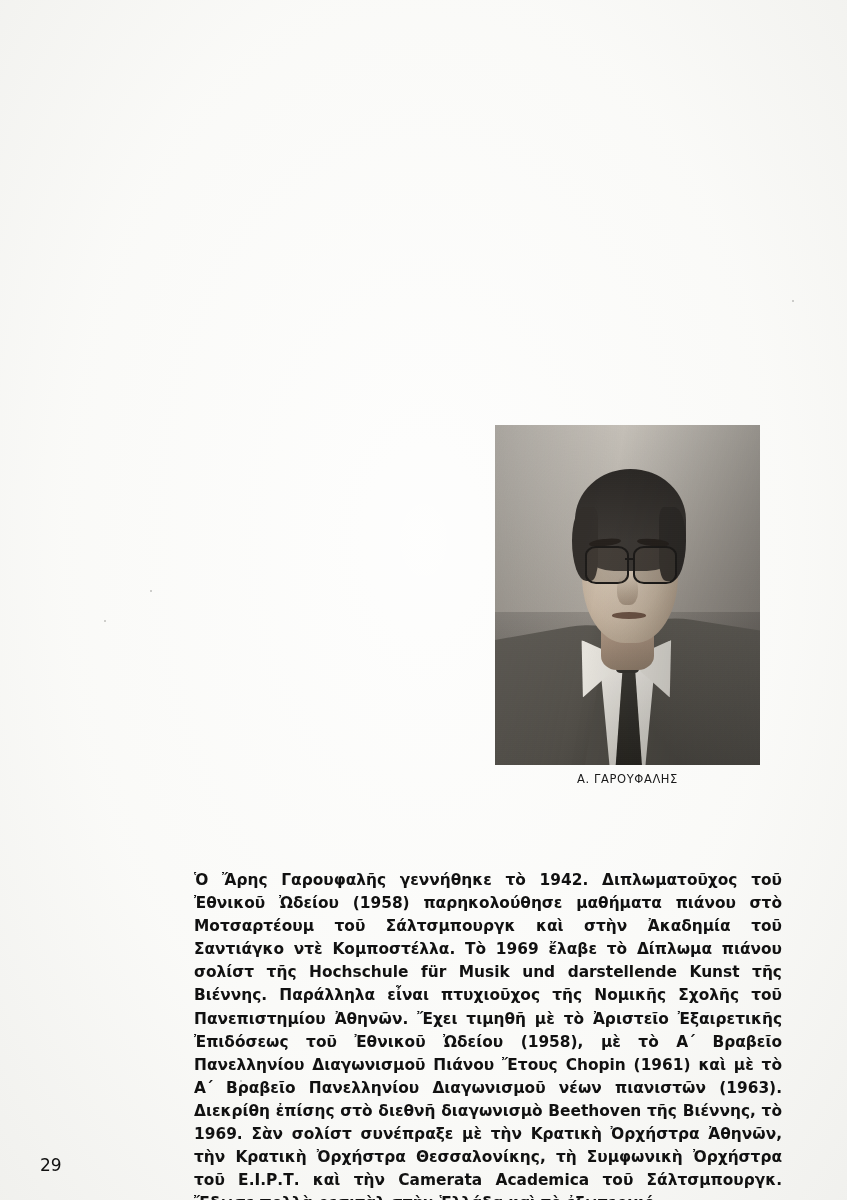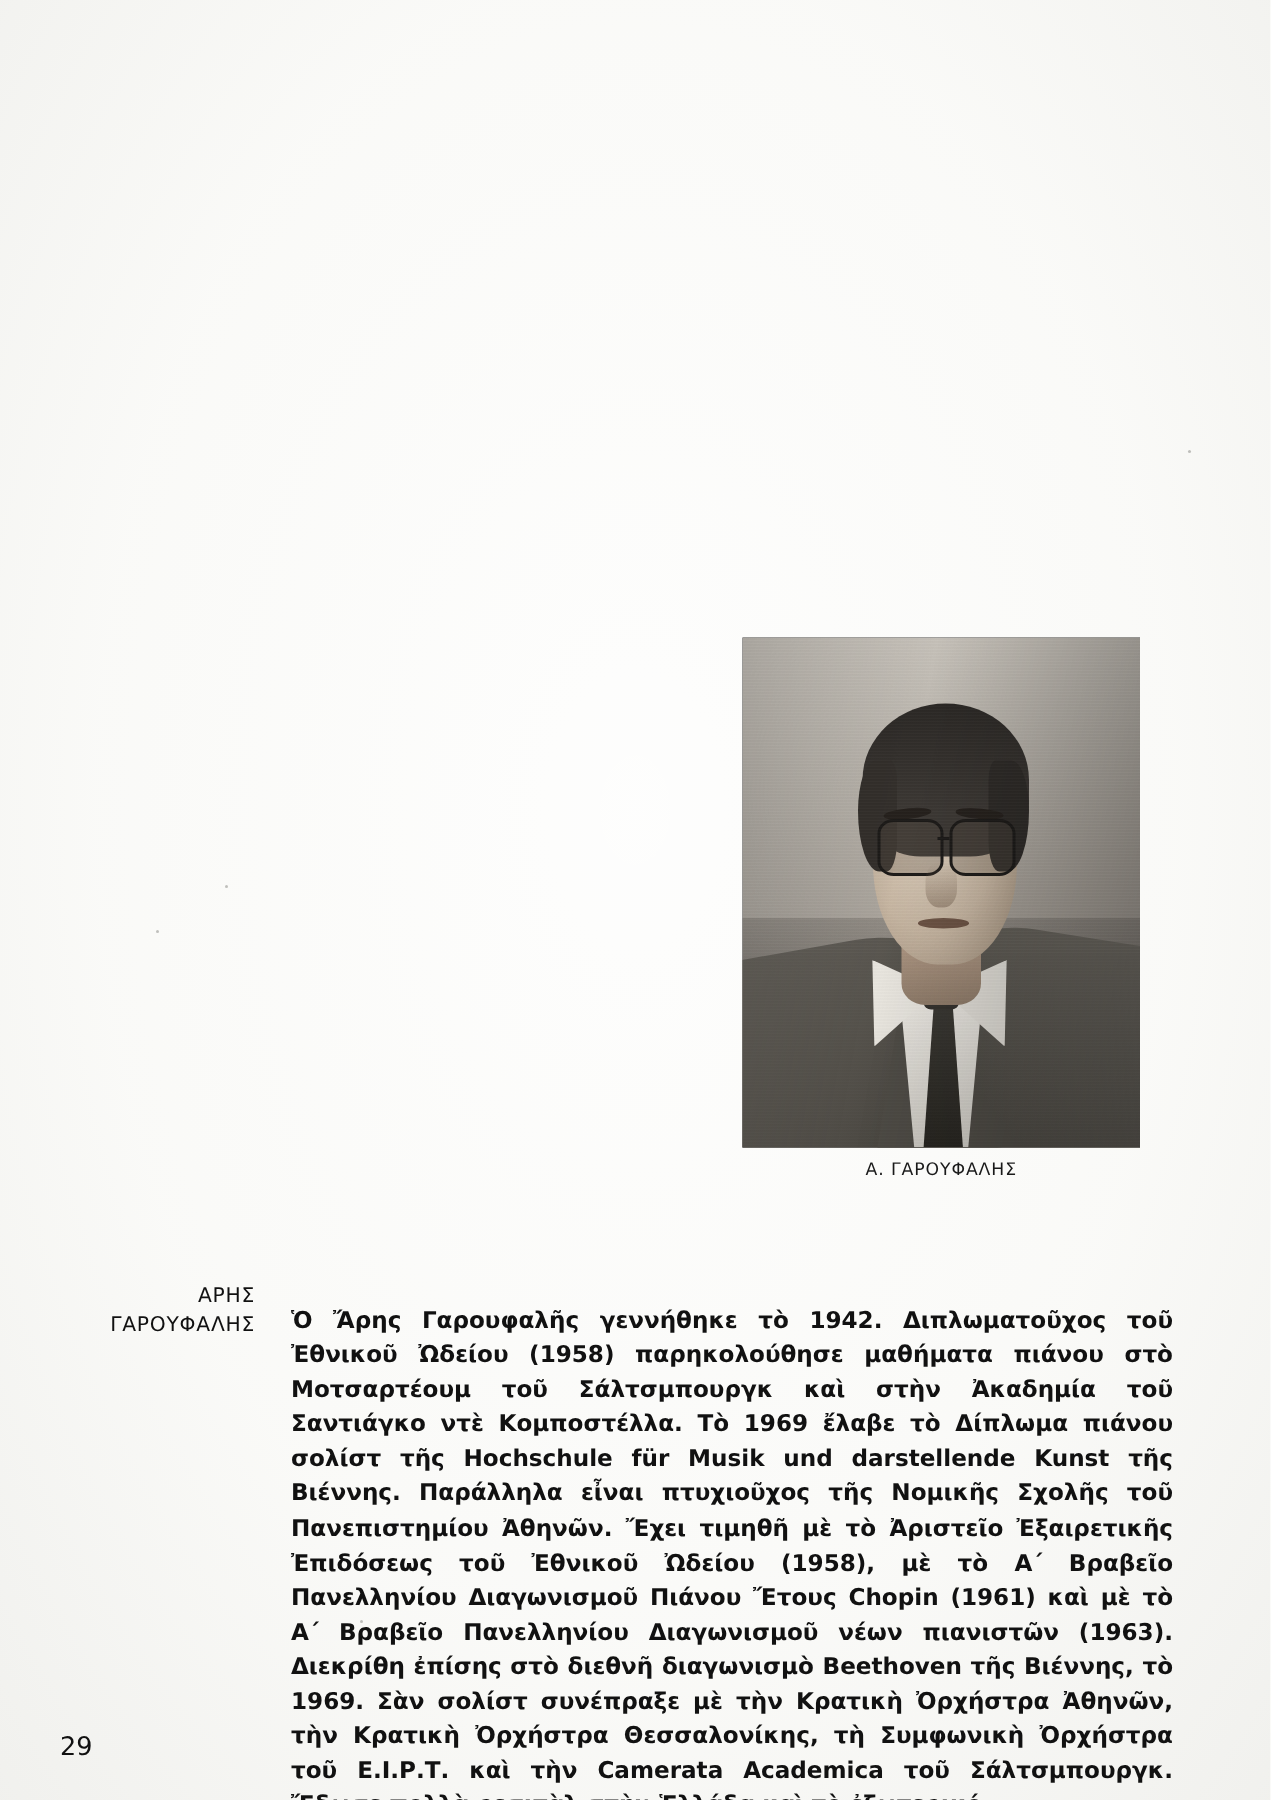--- a/index.html
+++ b/index.html
@@ -320,23 +320,19 @@
         <div class="p-bridge"></div>
         <div class="p-nose"></div>
         <div class="p-mouth"></div>
         <div class="p-shadow"></div>
         <div class="p-grain"></div>
       </div>
     </div>
     <div class="portrait-caption">Α. ΓΑΡΟΥΦΑΛΗΣ</div>
   </div>
 
-  <div class="name-label">
-    <div>ΑΡΗΣ</div>
-    <div>ΓΑΡΟΥΦΑΛΗΣ</div>
-  </div>
 
   <div class="body-text">
     <p>Ὁ Ἄρης Γαρουφαλῆς γεννήθηκε τὸ 1942. Διπλωματοῦχος τοῦ Ἐθνικοῦ Ὠδείου (1958) παρηκολούθησε μαθήματα πιάνου στὸ Μοτσαρτέουμ τοῦ Σάλτσμπουργκ καὶ στὴν Ἀκαδημία τοῦ Σαντιάγκο ντὲ Κομποστέλλα. Τὸ 1969 ἔλαβε τὸ Δίπλωμα πιάνου σολίστ τῆς Hochschule für Musik und darstellende Kunst τῆς Βιέννης. Παράλληλα εἶναι πτυχιοῦχος τῆς Νομικῆς Σχολῆς τοῦ Πανεπιστημίου Ἀθηνῶν. Ἔχει τιμηθῆ μὲ τὸ Ἀριστεῖο Ἐξαιρετικῆς Ἐπιδόσεως τοῦ Ἐθνικοῦ Ὠδείου (1958), μὲ τὸ Α΄ Βραβεῖο Πανελληνίου Διαγωνισμοῦ Πιάνου Ἔτους Chopin (1961) καὶ μὲ τὸ Α΄ Βραβεῖο Πανελληνίου Διαγωνισμοῦ νέων πιανιστῶν (1963). Διεκρίθη ἐπίσης στὸ διεθνῆ διαγωνισμὸ Beethoven τῆς Βιέννης, τὸ 1969. Σὰν σολίστ συνέπραξε μὲ τὴν Κρατικὴ Ὀρχήστρα Ἀθηνῶν, τὴν Κρατικὴ Ὀρχήστρα Θεσσαλονίκης, τὴ Συμφωνικὴ Ὀρχήστρα τοῦ Ε.Ι.Ρ.Τ. καὶ τὴν Camerata Academica τοῦ Σάλτσμπουργκ. Ἔδωσε πολλὰ ρεσιτὰλ στὴν Ἑλλάδα καὶ τὸ ἐξωτερικό.</p>
   </div>
 
   <div class="page-number">29</div>
 </div>
 
 </body></html>

